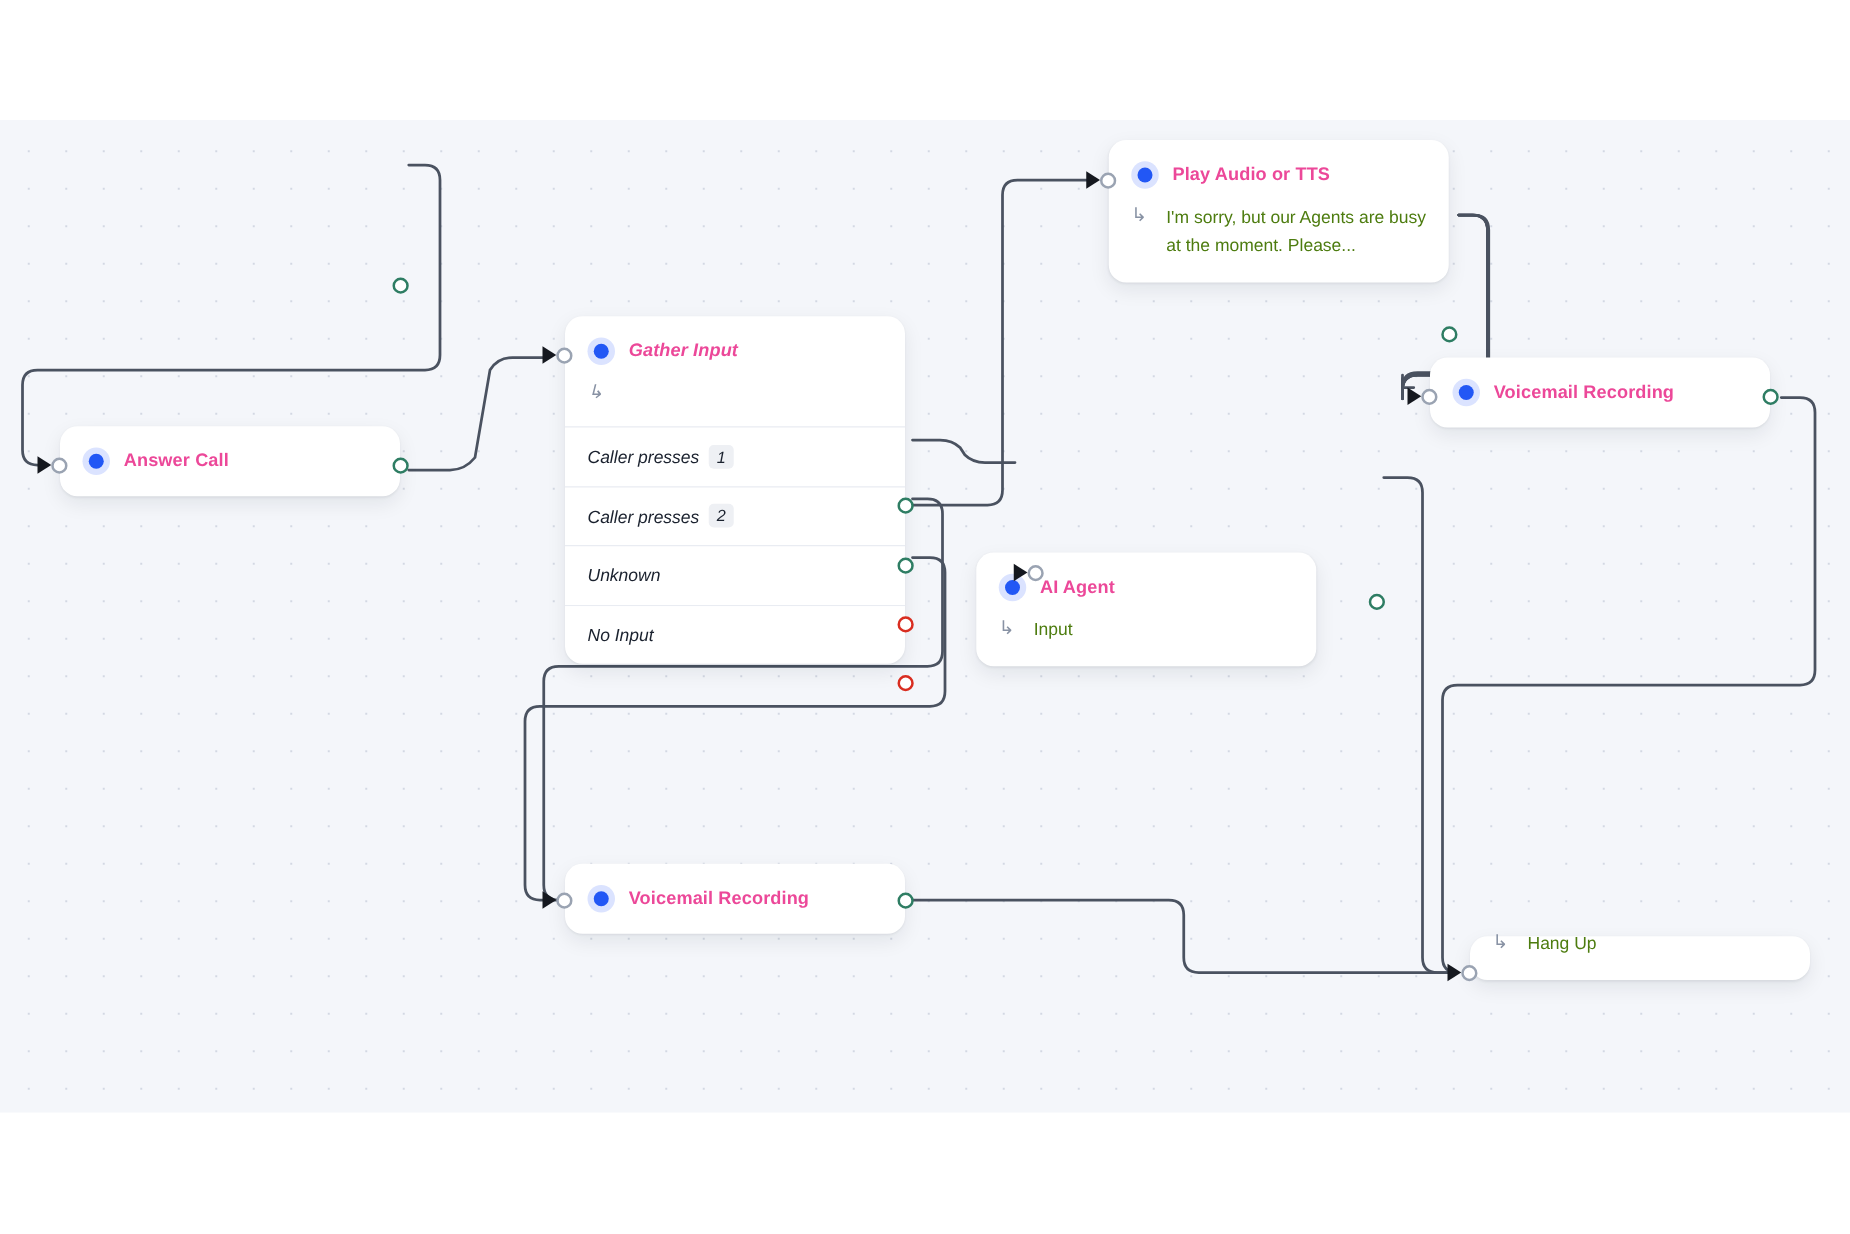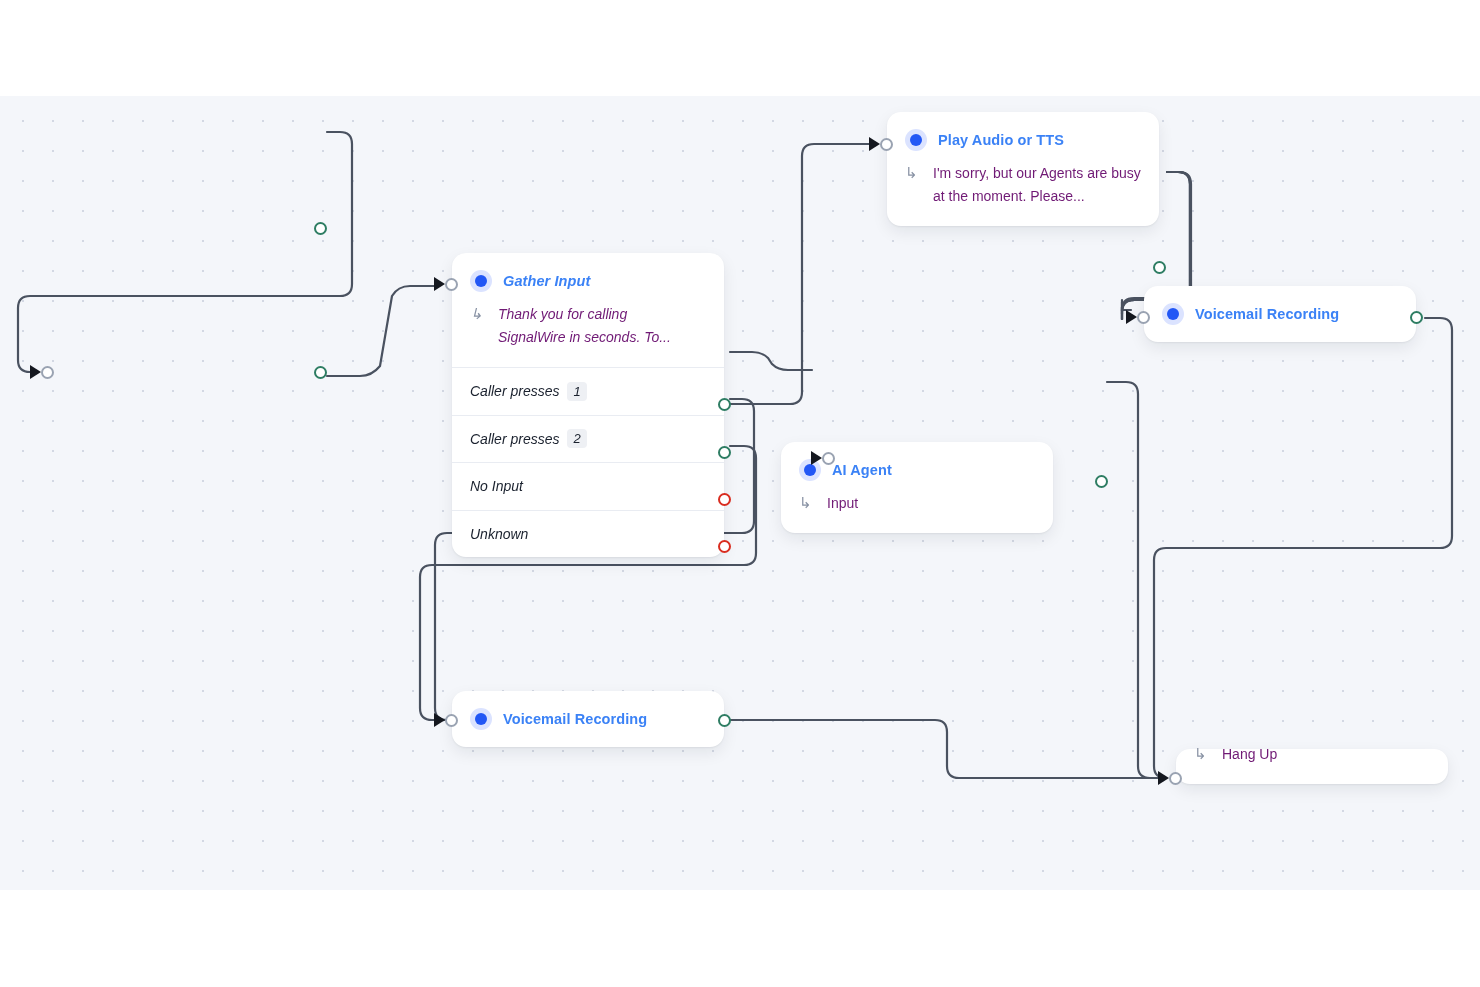--- a/index.html
+++ b/index.html
@@ -61,21 +61,21 @@
     flex: 0 0 auto;
   }
   .dot-wrap.blue  { background: #dbe3ff; }
   .dot-wrap.green { background: #e2f2ec; }
   .dot-core { width: 12px; height: 12px; border-radius: 50%; }
   .dot-core.blue  { background: #2257f5; }
   .dot-core.green { background: #3d9277; }
   .node-title {
     font-size: 14.5px;
     font-weight: bold;
-    color: #3b82f6;
+    color: #ec4899;
     letter-spacing: .1px;
     white-space: nowrap;
   }
   .node-sub {
     display: flex;
     align-items: flex-start;
     gap: 11px;
     padding: 0 18px 18px 18px;
     margin-top: -6px;
   }
@@ -83,21 +83,21 @@
     color: #8892a4;
     font-size: 15px;
     line-height: 19px;
     flex: 0 0 auto;
     width: 17px;
     margin-top: 1px;
   }
   .sub-text {
     font-size: 14px;
     line-height: 23px;
-    color: #701a75;
+    color: #4d7c0f;
     max-width: 200px;
   }
   .sub-text.wide { max-width: 210px; }
   
   .branch {
     display: flex;
     align-items: center;
     height: 47.5px;
     padding: 0 18px;
     border-top: 1px solid #e9ecf2;
@@ -172,49 +172,56 @@
         <path d="M 1425,222 L 1440,222 Q 1452,222 1452,234 L 1452,440 Q 1452,452 1440,452 L 1166,452 Q 1154,452 1154,464 L 1154,670 Q 1154,682 1166,682 L 1158,682"></path>
 
         <path d="M 1107,286 L 1126,286 Q 1138,286 1138,298 L 1138,670 Q 1138,682 1150,682 L 1158,682"></path>
 
         <path d="M 730,624 L 935,624 Q 947,624 947,636 L 947,670 Q 947,682 959,682 L 1158,682"></path>
       </g>
     </svg>
 
     <div class="handle out-green" style="left:314px; top:126px;"></div>
 
+    <div class="node" style="left:48px; top:245px; width:272px;">
+      <div class="node-head">
+        <span class="dot-wrap blue">
+          <span class="dot-core blue"></span>
+        </span>
+        <span class="node-title">Answer Call</span>
+      </div>
+    </div>
     <div class="handle in" style="left:41px; top:270px;"></div>
     <div class="arrowhead" style="left:30px; top:269px;"></div>
     <div class="handle out-green" style="left:314px; top:270px;"></div>
 
     <div class="node" style="left:452px; top:157px; width:272px;font-style:italic;">
       <div class="node-head">
         <span class="dot-wrap blue">
           <span class="dot-core blue"></span>
         </span>
         <span class="node-title">Gather Input</span>
       </div>
       <div class="node-sub">
         <span class="arrow-glyph">↳</span>
-        <span class="sub-text">Thank you for calling SignalWire in seconds. To...</span>
       </div>
 
       <div class="branch">
         <span>Caller presses</span>
         <span class="branch-badge">1</span>
       </div>
       <div class="branch">
         <span>Caller presses</span>
         <span class="branch-badge">2</span>
       </div>
+      <div class="branch">
+        <span>Unknown</span>
+      </div>
       <div class="branch" style="border-bottom-left-radius:14px;border-bottom-right-radius:14px;">
         <span>No Input</span>
-      </div>
-      <div class="branch">
-        <span>Unknown</span>
       </div>
     </div>
     <div class="handle in" style="left:445px; top:182px;"></div>
     <div class="arrowhead" style="left:434px; top:181px;"></div>
     <div class="handle out-green" style="left:718px; top:302px;"></div>
     <div class="handle out-green" style="left:718px; top:350px;"></div>
     <div class="handle out-red" style="left:718px; top:397px;"></div>
     <div class="handle out-red" style="left:718px; top:444px;"></div>
 
     <div class="node" style="left:887px; top:16px; width:272px;">

